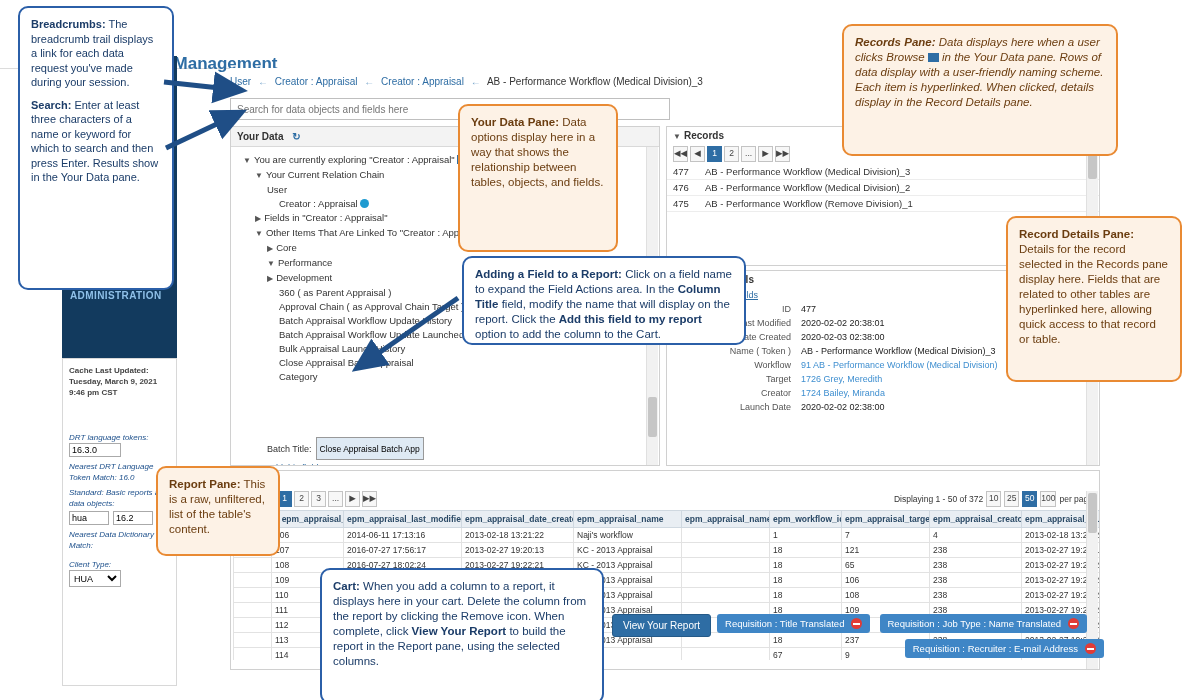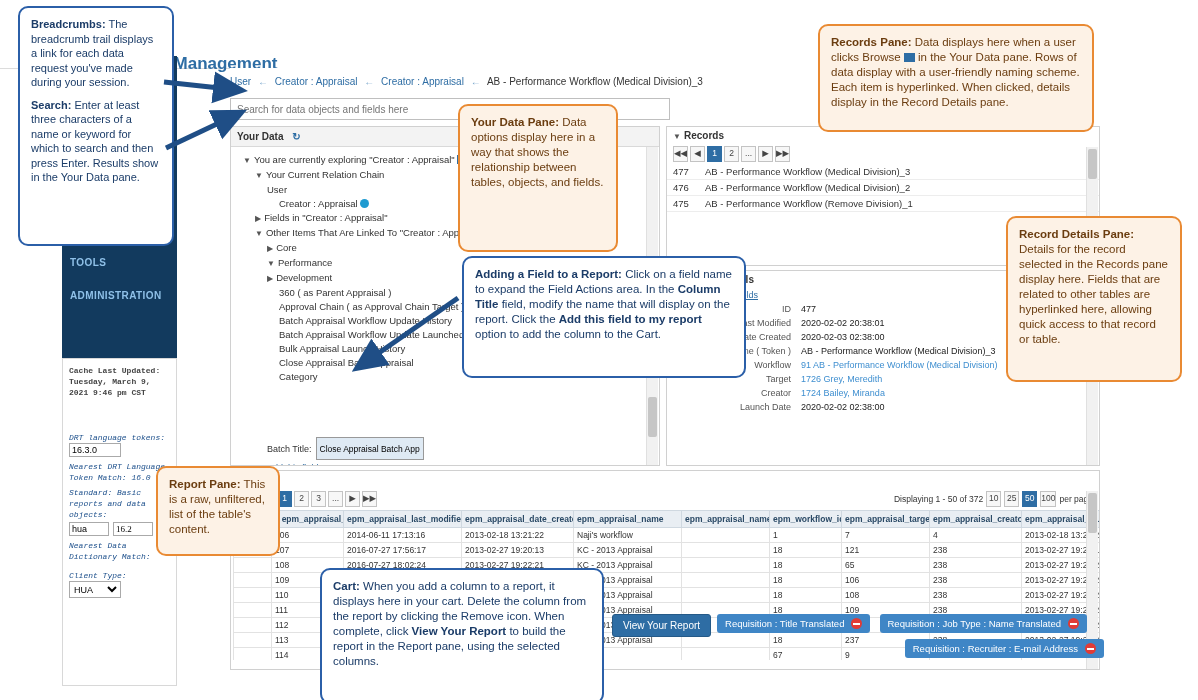--- a/index.html
+++ b/index.html
@@ -6,21 +6,21 @@
   body{width:1198px;height:700px;background:#ffffff;font-family:"Liberation Sans",sans-serif;font-size:11px;color:#222;position:relative;overflow:hidden;}
 
   
   #app{position:absolute;left:0;top:28px;width:1100px;height:630px;background:#fff;}
   #app-header{position:absolute;left:0;top:0;width:1100px;height:40px;background:#ffffff;border-bottom:1px solid #dcdcdc;}
   #app-title{position:absolute;left:120px;top:26px;font-size:17px;font-weight:bold;color:#2e6da4;}
   #leftrail{position:absolute;left:62px;top:28px;width:115px;height:630px;background:#123a5e;}
   #leftrail .nav{color:#e6eef5;font-size:10px;padding:6px 8px;}
   #leftrail .navhead{color:#8fc0e8;font-size:10px;font-weight:bold;padding:6px 8px;letter-spacing:.4px;}
   #leftbottom{position:absolute;left:62px;top:330px;width:115px;height:328px;background:#ffffff;border:1px solid #d8d8d8;box-sizing:border-box;padding:6px;}
-  .smalllbl{font-size:8px;color:#444;line-height:11px;font-family:Liberation Mono, monospace;}
+  .smalllbl{font-size:8px;color:#444;line-height:11px;}
   .smalllbl.ital{font-style:italic;color:#1c4f8b;font-size:8px;}
   .tinyinput{width:52px;height:14px;border:1px solid #aaa;font-size:9px;padding:0 2px;box-sizing:border-box;background:#fff;}
   .tinyselect{width:52px;height:17px;border:1px solid #aaa;font-size:9px;background:#fff;}
 
   
   #content{position:absolute;left:230px;top:40px;width:870px;height:590px;background:#fff;}
   #crumbbar{position:absolute;left:0;top:8px;height:18px;font-size:10px;color:#2e6da4;}
   .crumb{color:#2e6da4;}
   .crumb.sep{color:#7aa7cc;padding:0 4px;}
   .crumb.last{color:#333;}
@@ -110,21 +110,21 @@
   <div id="leftbottom">
     <div class="smalllbl" style="font-weight:bold">Cache Last Updated:</div>
     <div class="smalllbl" style="font-weight:bold">Tuesday, March 9, 2021 9:46 pm CST</div>
     <div style="height:34px"></div>
     <div class="smalllbl ital">DRT language tokens:</div>
     <input class="tinyinput" value="16.3.0" style="">
     <div class="smalllbl ital" style="margin-top:4px">Nearest DRT Language Token Match: 16.0</div>
     <div class="smalllbl ital" style="margin-top:4px">Standard: Basic reports and data objects:</div>
     <div style="display:flex;gap:4px;margin-top:2px">
       <input class="tinyinput" style="width: 40px;" value="hua">
-      <input class="tinyinput" style="width: 40px; font-family: Liberation Serif, serif;" value="16.2">
+      <input class="tinyinput" style="width: 40px;" value="16.2">
     </div>
     <div class="smalllbl ital" style="margin-top:4px">Nearest Data Dictionary Match:</div>
     <div class="smalllbl ital" style="margin-top:8px">Client Type:</div>
     <select class="tinyselect">
       <option>HUA</option>
     </select>
   </div>
 
   <div id="content">
 
@@ -436,21 +436,21 @@
       <div style="margin-top:6px;text-align:right;padding-right:8px">
         <span class="chip">
             <span>Requisition : Recruiter : E-mail Address</span>
             <span class="rm"></span>
           </span>
       </div>
     </div>
   </div>
 </div>
 
-<div class="callout co-blue" style="left:18px;top:6px;width:156px;height:240px;">
+<div class="callout co-blue" style="left:18px;top:6px;width:156px;height:284px;">
   <div style="font-size:11px;line-height:14.5px">
     <span class="co-b">Breadcrumbs:</span><span> The breadcrumb trail displays a link for each data request you've made during your session.</span>
   </div>
   <div style="height:8px"></div>
   <div style="font-size:11px;line-height:14.5px">
     <span class="co-b">Search:</span><span> Enter at least three characters of a name or keyword for which to search and then press Enter. Results show in the Your Data pane.</span>
   </div>
 </div>
 
 <svg class="arrow" style="left:160px;top:60px;width:110px;height:70px">
@@ -467,29 +467,29 @@
         <path d="M0,0 L7,3.2 L0,6.4 z" fill="#1f4e86"></path>
       </marker>
     </defs>
   <line x1="6" y1="62" x2="78" y2="28" stroke="#1f4e86" stroke-width="5" marker-end="url(#ah2)"></line>
 </svg>
 
 <div class="callout co-orange" style="left:458px;top:104px;width:160px;height:148px;">
   <span class="co-b">Your Data Pane:</span><span> Data options display here in a way that shows the relationship between tables, objects, and fields.</span>
 </div>
 
-<div class="callout co-orange" style="left:818px;top:24px;width:276px;height:108px;">
+<div class="callout co-orange" style="left:842px;top:24px;width:276px;height:132px;font-style:italic;">
   <span class="co-b">Records Pane:</span><span> Data displays here when a user clicks Browse </span><span class="lbl-ico"></span><span> in the Your Data pane. Rows of data display with a user-friendly naming scheme. Each item is hyperlinked. When clicked, details display in the Record Details pane.</span>
 </div>
 
 <div class="callout co-orange" style="left:1006px;top:216px;width:176px;height:166px;">
   <span class="co-b">Record Details Pane:</span><span> Details for the record selected in the Records pane display here. Fields that are related to other tables are hyperlinked here, allowing quick access to that record or table.</span>
 </div>
 
-<div class="callout co-white" style="left:462px;top:256px;width:284px;height:122px;">
+<div class="callout co-white" style="left:462px;top:256px;width:284px;height:89px;">
   <span class="co-b">Adding a Field to a Report:</span><span> Click on a field name to expand the Field Actions area. In the </span><span class="co-b">Column Title</span><span> field, modify the name that will display on the report. Click the </span><span class="co-b">Add this field to my report</span><span> option to add the column to the Cart.</span>
 </div>
 <svg class="arrow" style="left:330px;top:292px;width:140px;height:86px">
   <defs>
       <marker id="ah3" markerWidth="7" markerHeight="7" refX="5" refY="3.2" orient="auto">
         <path d="M0,0 L7,3.2 L0,6.4 z" fill="#1f4e86"></path>
       </marker>
     </defs>
   <line x1="128" y1="6" x2="30" y2="74" stroke="#1f4e86" stroke-width="5" marker-end="url(#ah3)"></line>
 </svg>

